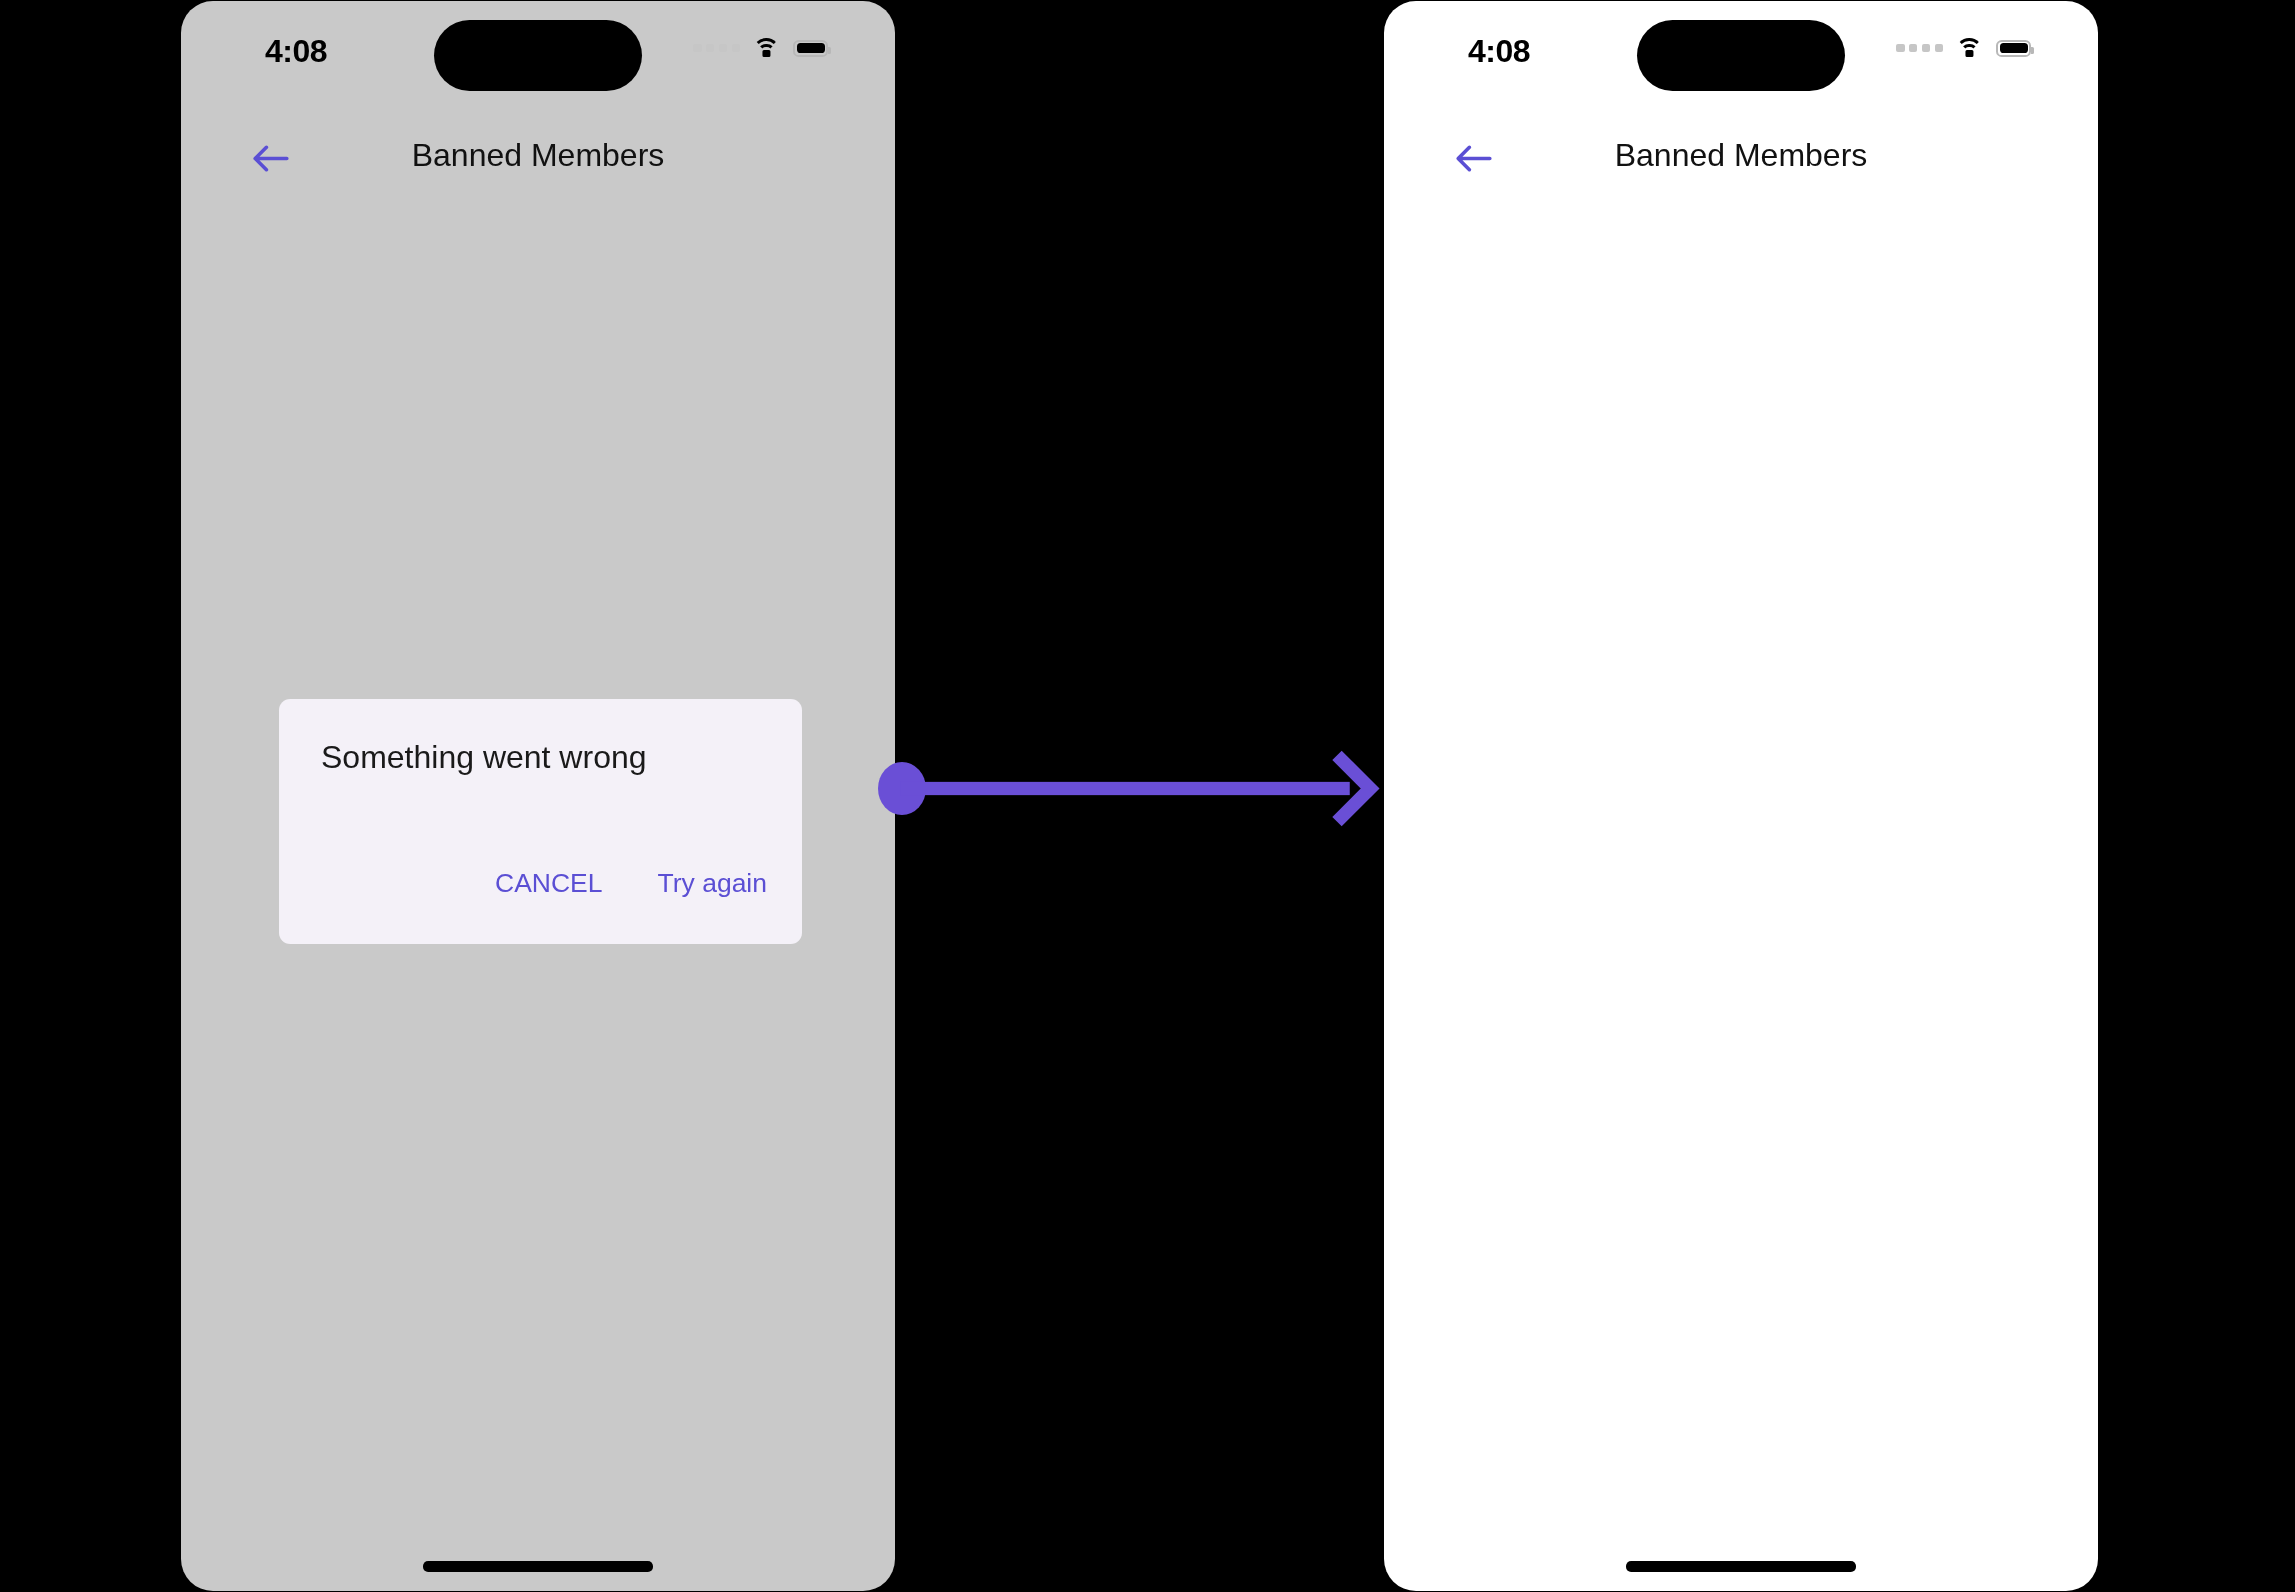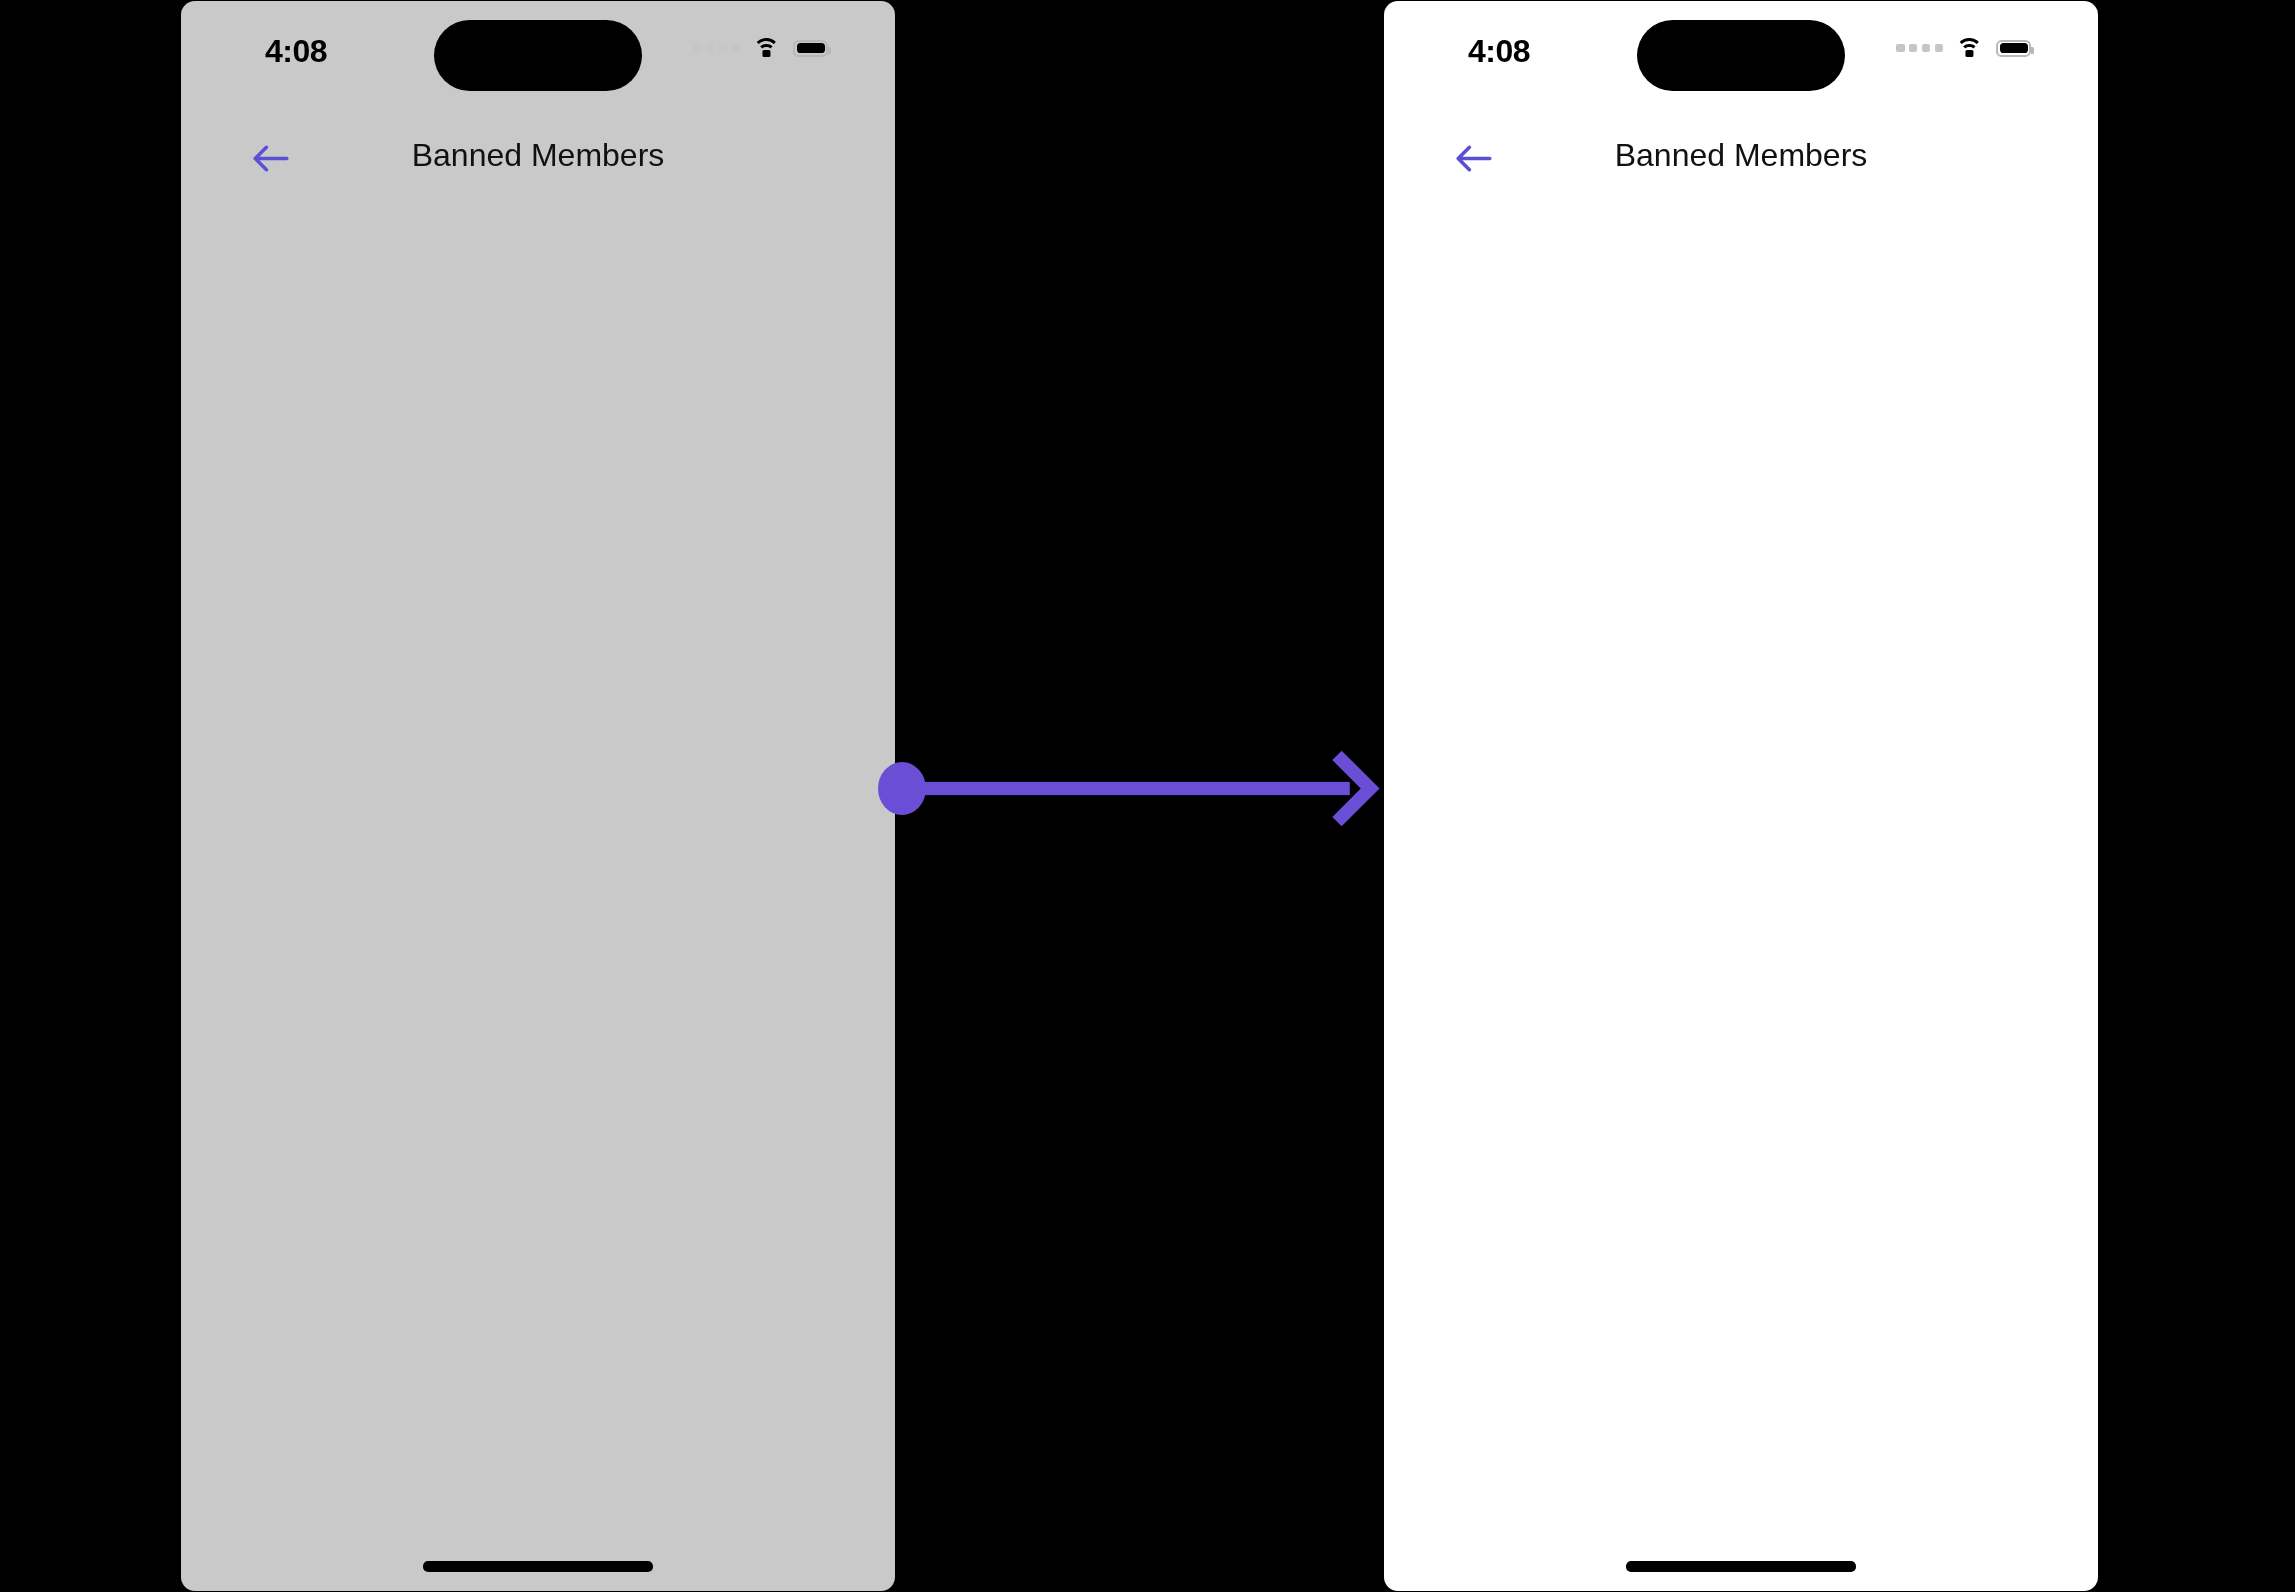--- a/index.html
+++ b/index.html
@@ -7,21 +7,21 @@
     width:2295px; height:1593px;
     background:#000000;
     font-family:"Liberation Sans", sans-serif;
     overflow:hidden;
   }
   .stage { position:relative; width:2295px; height:1593px; background:#000; }
 
   
   .phone {
     position:absolute;
-    border-radius:14px;
+    border-radius:32px;
     overflow:hidden;
   }
   .phone-left  { left:181px;  top:1px;  width:714px; height:1590px; background:#C9C9C9; }
   .phone-right { left:1384px; top:1px;  width:714px; height:1590px; background:#FFFFFF; }
 
   
   .statusbar {
     position:absolute; left:0; top:0; width:100%; height:94px;
   }
   .status-time {
@@ -132,20 +132,27 @@
 
     <div class="appbar">
       <span class="back-arrow">
         <svg width="49" height="49" viewBox="0 0 96 96" fill="none">
           <path d="M80 48 H18 M40 26 L18 48 L40 70" stroke="#5B4FD4" stroke-width="7" stroke-linecap="round" stroke-linejoin="round"></path>
         </svg>
       </span>
       <div class="appbar-title">Banned Members</div>
     </div>
 
+    <div class="dialog">
+      <div class="dialog-title">Something went wrong</div>
+      <div class="dialog-actions">
+        <span class="dlg-btn">CANCEL</span>
+        <span class="dlg-btn">Try again</span>
+      </div>
+    </div>
 
     <div class="home-bar"></div>
   </div>
 
   <div class="connector">
     <svg width="510" height="77" viewBox="0 0 1000 150" fill="none">
       <ellipse cx="47" cy="75" rx="47" ry="52" fill="#6A4FD6"></ellipse>
       <rect x="45" y="62" width="880" height="26" fill="#6A4FD6"></rect>
       <path d="M900 10 L965 75 L900 140" stroke="#6A4FD6" stroke-width="26" fill="none" stroke-linecap="butt" stroke-linejoin="miter"></path>
     </svg>

